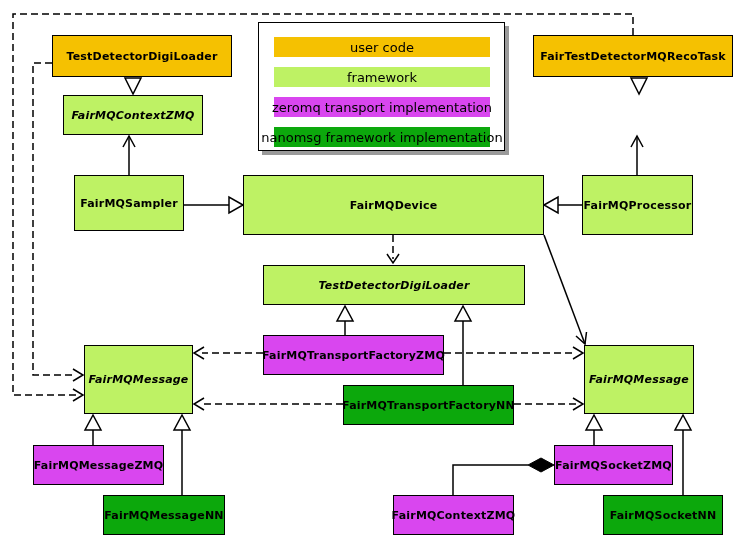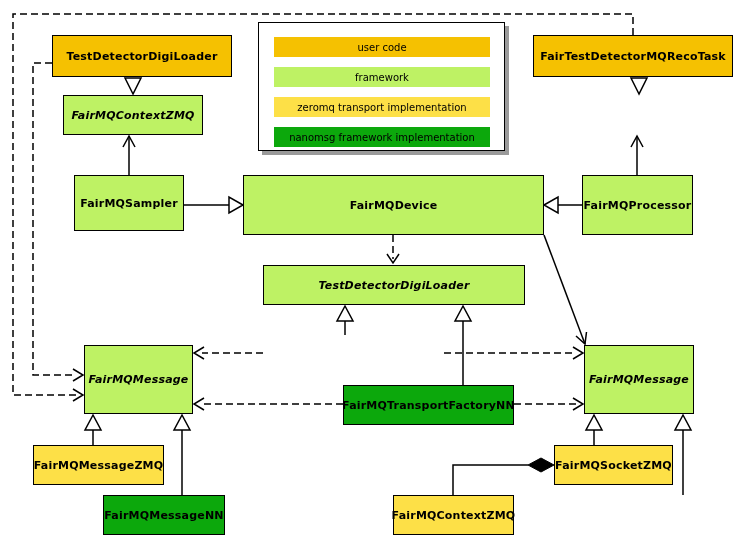--- a/index.html
+++ b/index.html
@@ -15,32 +15,32 @@
     position:absolute;z-index:2;
     border:1.5px solid #000;
     display:flex;align-items:center;justify-content:center;
     font-weight:bold;font-size:11px;letter-spacing:0.2px;
     color:#000;white-space:nowrap;
     box-sizing:border-box;
   }
   .node.abstract{font-style:italic;}
   .fill-user{background:#F5C101;}
   .fill-fw{background:#bef264;}
-  .fill-zmq{background:#fde047;}
+  .fill-zmq{background:#d946ef;}
   .fill-nn{background:#0CA80C;}
   #legend{
     position:absolute;left:258px;top:22px;width:247px;height:129px;
     border:1.6px solid #000;background:#fff;z-index:2;
     box-shadow:4px 4px 0 #9a9a9a;
     box-sizing:border-box;
   }
   .lg-bar{
     position:absolute;left:15px;width:216px;height:20px;
     display:flex;align-items:center;justify-content:center;
-    font-size:10px;color:#000;white-space:nowrap;
+    font-size:13px;color:#000;white-space:nowrap;
   }
   .edge-line{stroke:#000;stroke-width:1.5;fill:none;}
   .edge-dash{stroke:#000;stroke-width:1.5;fill:none;stroke-dasharray:7 4;}
   .tri{fill:#fff;stroke:#000;stroke-width:1.5;}
   .openarrow{fill:none;stroke:#000;stroke-width:1.5;}
   .diamond{fill:#000;stroke:#000;stroke-width:1;}
 </style>
 </head>
 <body>
 
@@ -171,24 +171,26 @@
   <div class="node fill-user" style="left:533px;top:35px;width:200px;height:42px">FairTestDetectorMQRecoTask</div>
 
   <div class="node fill-fw abstract" style="left:63px;top:95px;width:140px;height:40px">FairMQContextZMQ</div>
 
   <div class="node fill-fw" style="left:74px;top:175px;width:110px;height:56px">FairMQSampler</div>
   <div class="node fill-fw" style="left:243px;top:175px;width:301px;height:60px">FairMQDevice</div>
   <div class="node fill-fw" style="left:582px;top:175px;width:111px;height:60px">FairMQProcessor</div>
 
   <div class="node fill-fw abstract" style="left:263px;top:265px;width:262px;height:40px">TestDetectorDigiLoader</div>
 
+  <div class="node fill-zmq" style="left:263px;top:335px;width:181px;height:40px">FairMQTransportFactoryZMQ</div>
   <div class="node fill-nn" style="left:343px;top:385px;width:171px;height:40px">FairMQTransportFactoryNN</div>
 
   <div class="node fill-fw abstract" style="left:84px;top:345px;width:109px;height:69px">FairMQMessage</div>
   <div class="node fill-fw abstract" style="left:584px;top:345px;width:110px;height:69px">FairMQMessage</div>
 
   <div class="node fill-zmq" style="left:33px;top:445px;width:131px;height:40px">FairMQMessageZMQ</div>
   <div class="node fill-nn" style="left:103px;top:495px;width:122px;height:40px">FairMQMessageNN</div>
 
   <div class="node fill-zmq" style="left:554px;top:445px;width:119px;height:40px">FairMQSocketZMQ</div>
   <div class="node fill-zmq" style="left:393px;top:495px;width:121px;height:40px">FairMQContextZMQ</div>
+  <div class="node fill-nn" style="left:603px;top:495px;width:120px;height:40px">FairMQSocketNN</div>
 
 </div>
 
 </body></html>

